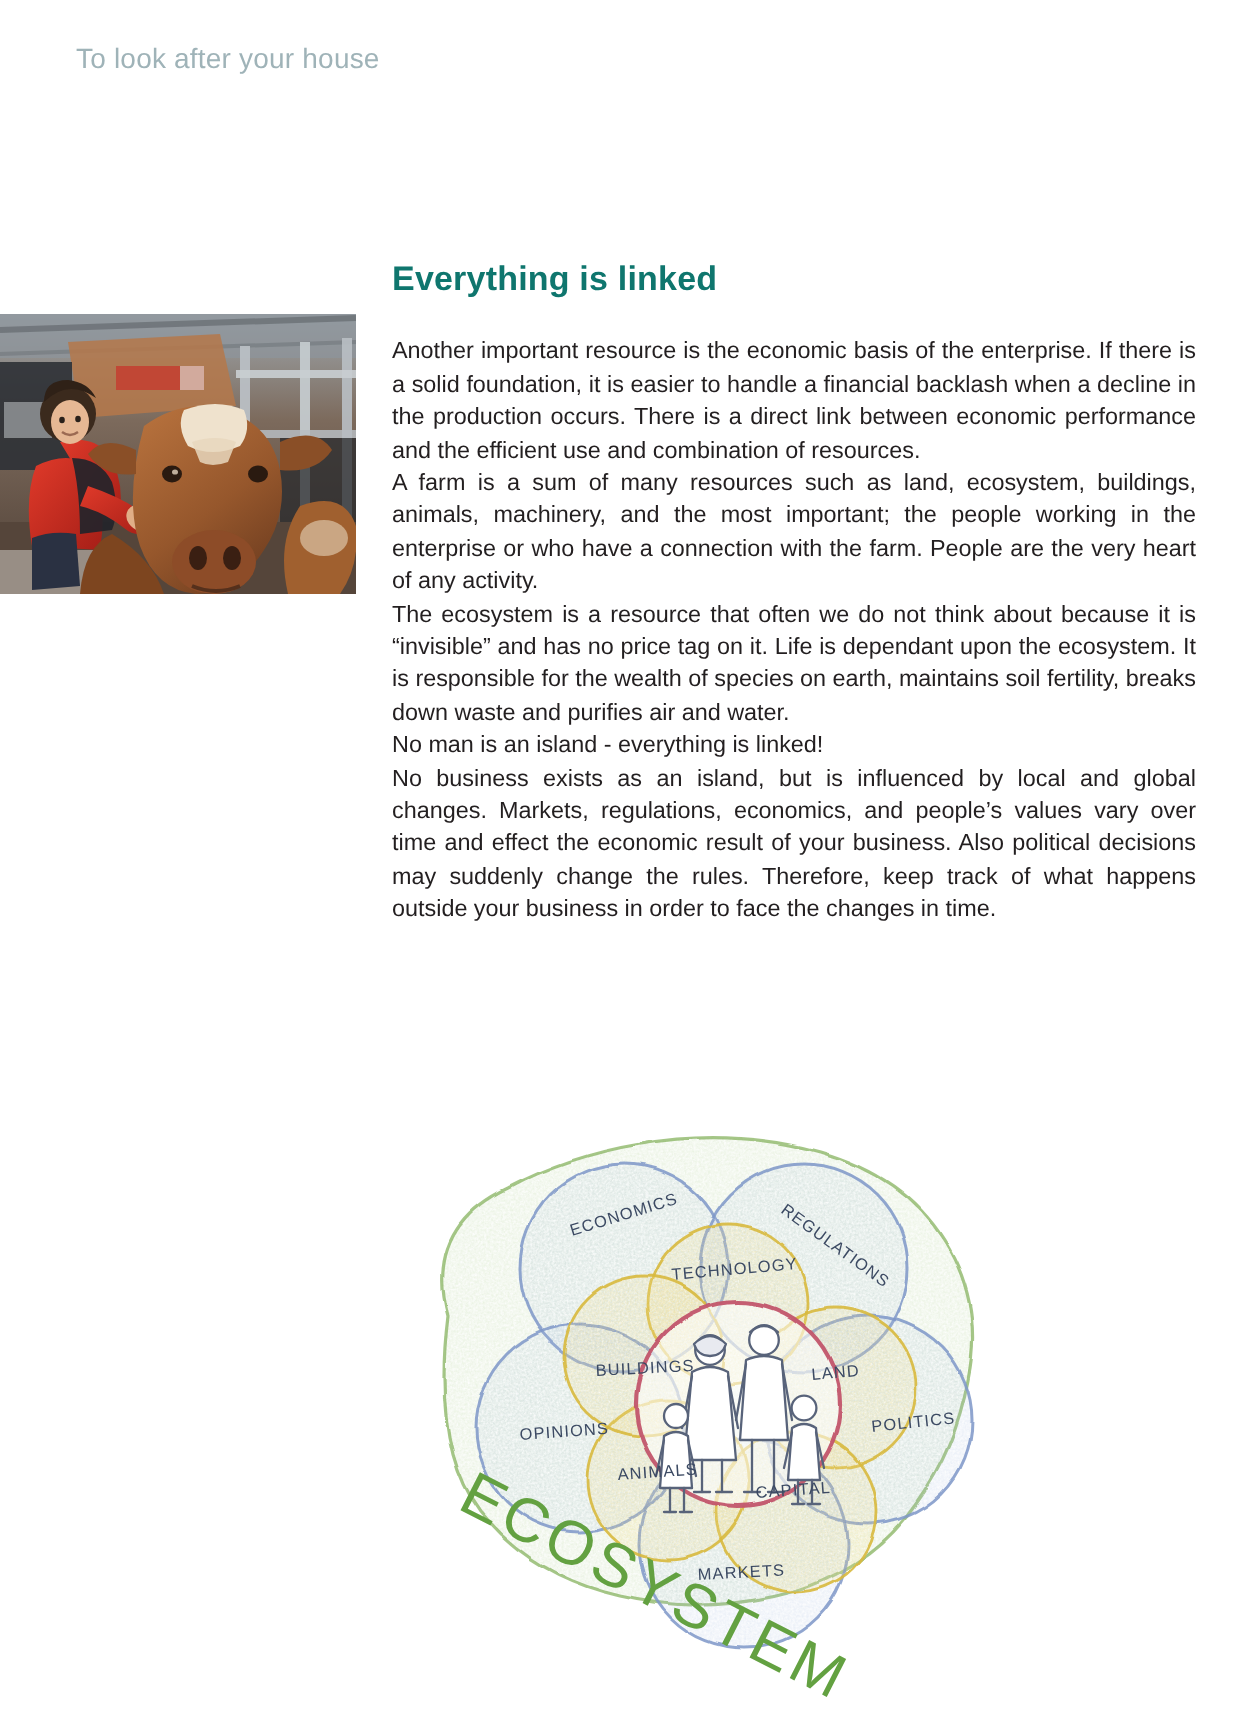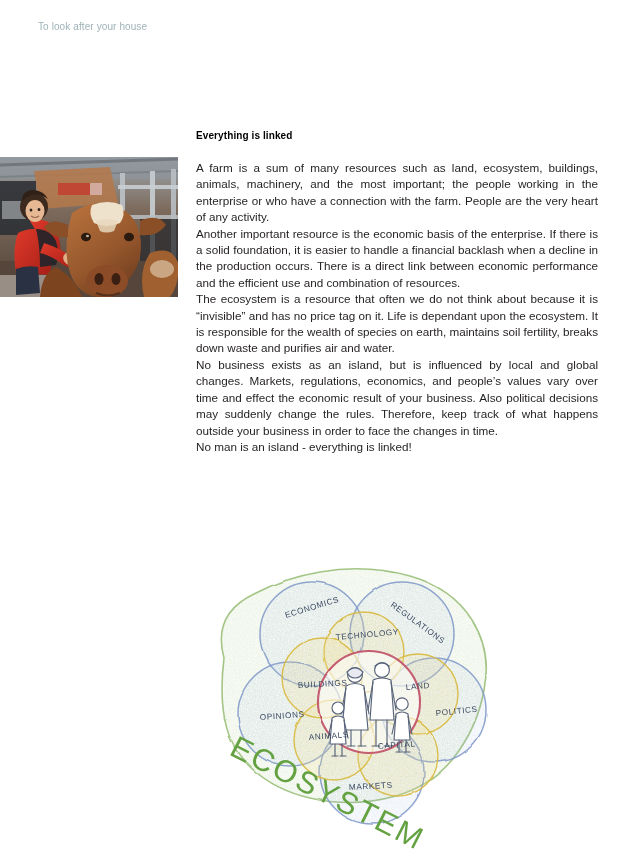--- a/index.html
+++ b/index.html
@@ -14,21 +14,21 @@
     overflow: hidden;
     font-family: "Liberation Sans", sans-serif;
     -webkit-font-smoothing: antialiased;
   }
 
   
   .page-header {
     position: absolute;
     left: 38px;
     top: 21px;
-    font-size: 10px;
+    font-size: 14px;
     letter-spacing: 0.1px;
     color: #9fb3b8;
     font-family: "Liberation Sans", sans-serif;
     white-space: nowrap;
   }
 
   
   .photo {
     position: absolute;
     left: 0px;
@@ -41,22 +41,22 @@
   .photo svg { display:block; width:178px; height:140px; }
 
   
   .content {
     position: absolute;
     left: 196px;
     top: 130px;
     width: 402px;
   }
   .section-title {
-    color: #000000;
-    font-size: 10px;
+    color: #0f766e;
+    font-size: 17px;
     font-weight: bold;
     letter-spacing: 0.1px;
     margin: 0 0 18px 0;
     line-height: 1.2;
   }
   .para {
     color: #231f20;
     font-size: 11.7px;
     line-height: 16.4px;
     margin: 0;
@@ -177,29 +177,29 @@
     <ellipse cx="162" cy="112" rx="12" ry="9" fill="#e6d6bd" opacity="0.6"></ellipse>
 
     <path d="M56 110 q-14 6 -16 30 l42 0 q-6 -18 -26 -30 Z" fill="#7d451f"></path>
   </svg>
 </div>
 
 <div class="content">
 
   <h2 class="section-title">Everything is linked</h2>
 
+  <p class="para">Another important resource is the economic basis of the enterprise. If there is a solid foundation, it is easier to handle a financial backlash when a decline in the production occurs. There is a direct link between economic performance and the efficient use and combination of resources.</p>
+
   <p class="para">A farm is a sum of many resources such as land, ecosystem, buildings, animals, machinery, and the most important; the people working in the enterprise or who have a connection with the farm. People are the very heart of any activity.</p>
 
-  <p class="para">Another important resource is the economic basis of the enterprise. If there is a solid foundation, it is easier to handle a financial backlash when a decline in the production occurs. There is a direct link between economic performance and the efficient use and combination of resources.</p>
-
   <p class="para gap">The ecosystem is a resource that often we do not think about because it is “invisible” and has no price tag on it. Life is dependant upon the ecosystem. It is responsible for the wealth of species on earth, maintains soil fertility, breaks down waste and purifies air and water.</p>
 
+  <p class="para gap nojust">No man is an island - everything is linked!</p>
+
   <p class="para gap">No business exists as an island, but is influenced by local and global changes.  Markets, regulations, economics, and people’s values vary over time and effect the economic result of your business.  Also political decisions may suddenly change the rules. Therefore, keep track of what happens outside your business in order to face the changes in time.</p>
-
-  <p class="para gap nojust">No man is an island - everything is linked!</p>
 </div>
 
 <div class="diagram">
   <svg viewBox="0 0 330 316" aria-hidden="true">
     <defs>
 
       <filter id="grain" x="-12%" y="-12%" width="124%" height="124%">
         <feTurbulence type="fractalNoise" baseFrequency="0.85" numOctaves="3" seed="7" result="n"></feTurbulence>
         <feColorMatrix in="n" type="saturate" values="0"></feColorMatrix>
         <feComponentTransfer result="t">

